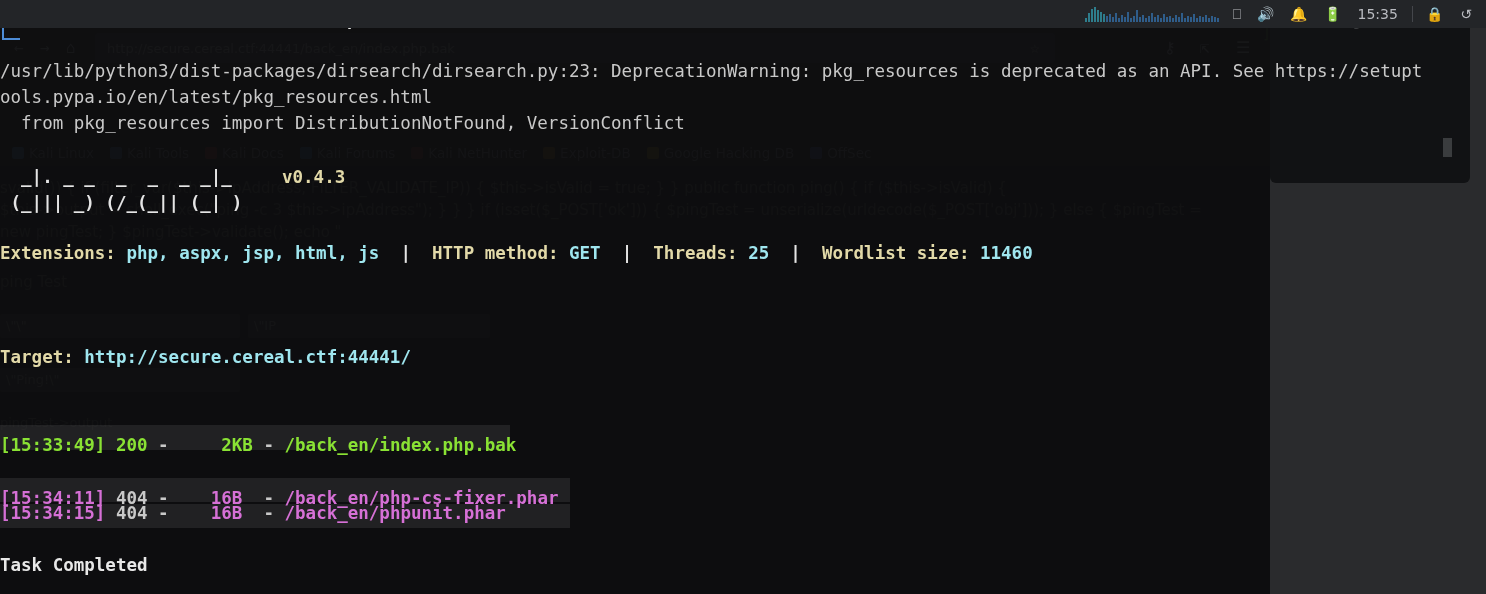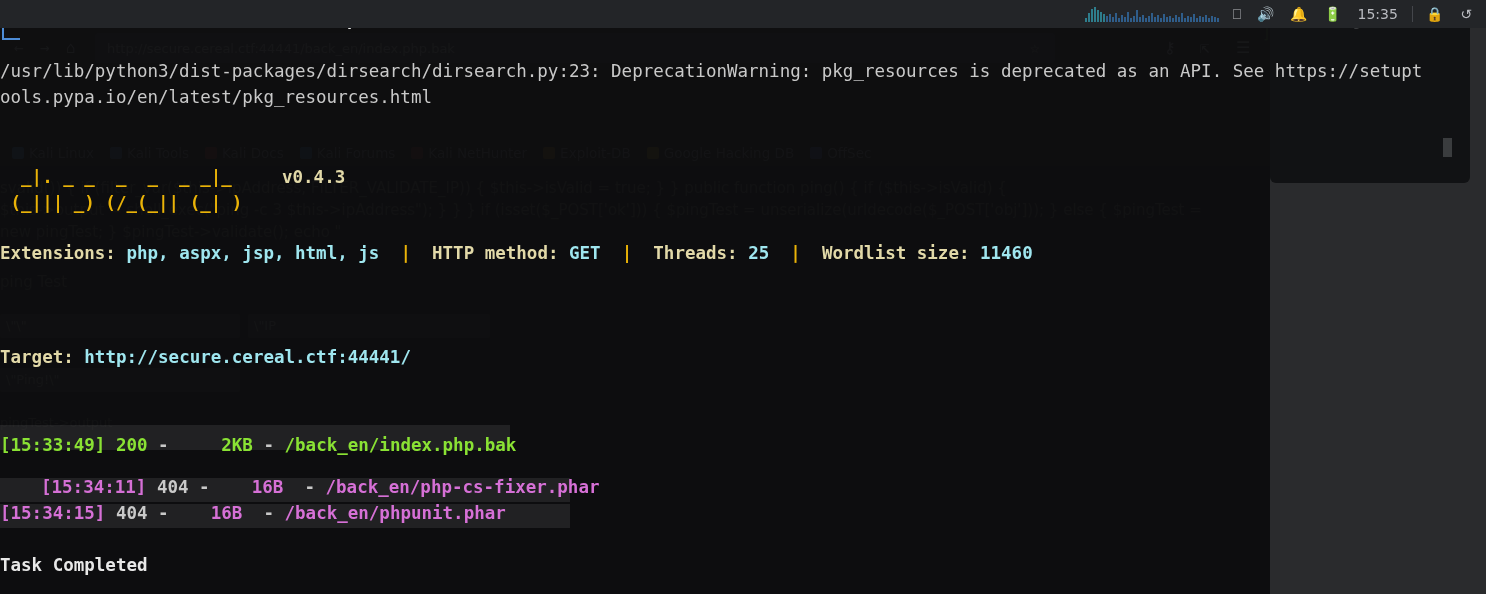--- a/index.html
+++ b/index.html
@@ -122,21 +122,21 @@
   .tl { position: absolute; left: 0; white-space: pre; }
   .b { font-weight: bold; }
   .c-red { color: #f07178; }
   .c-cyan { color: #7fdbe8; }
   .c-green { color: #8ae234; }
   .c-blue { color: #5c8fd6; }
   .c-tan { color: #e2d9a8; }
   .c-white { color: #e8e8e8; }
   .c-grey { color: #c9c9c9; }
   .c-magenta { color: #d670d6; }
-  .c-violet { color: #eab308; }
+  .c-violet { color: #e5e5e5; }
   .c-lcyan { color: #9fe6ef; }
 
   
   .prompt-box {
     position: absolute; left: 2px; top: 10px; width: 18px; height: 30px;
     border-left: 2px solid #4d8cd6; border-top: 2px solid #4d8cd6; border-bottom: 2px solid #4d8cd6;
   }
   
   .sel { position: absolute; background: rgba(255,255,255,0.085); }
 </style>
@@ -302,41 +302,42 @@
     <div class="term-body">
 
       
       <div class="tl" style="top:6px; left:24px;"><span class="b c-blue">(</span><span class="b c-red">root</span><span class="b c-red">Ⓜ</span><span class="b c-red">kali</span><span class="b c-blue">)</span><span class="b c-blue">-</span><span class="b c-white">[/home/kali/Desktop]</span></div>
 
       
 
       
       <div class="tl c-grey" style="top:58px;">/usr/lib/python3/dist-packages/dirsearch/dirsearch.py:23: DeprecationWarning: pkg_resources is deprecated as an API. See https://setupt</div>
       <div class="tl c-grey" style="top:84px;">ools.pypa.io/en/latest/pkg_resources.html</div>
+      <div class="tl c-grey" style="top:110px;">  from pkg_resources import DistributionNotFound, VersionConflict</div>
 
       
       <div class="tl b c-violet" style="top:164px;">  _|. _ _  _  _  _ _|_    </div>
       <div class="tl b c-violet" style="top:190px;"> (_||| _) (/_(_|| (_| )   </div>
       <div class="tl b c-tan" style="top:164px; left:282px;">v0.4.3</div>
 
       
       <div class="tl" style="top:240px;"><span class="b c-tan">Extensions:</span><span> </span><span class="b c-lcyan">php, aspx, jsp, html, js</span><span>  </span><span class="b c-violet">|</span><span>  </span><span class="b c-tan">HTTP method:</span><span> </span><span class="b c-lcyan">GET</span><span>  </span><span class="b c-violet">|</span><span>  </span><span class="b c-tan">Threads:</span><span> </span><span class="b c-lcyan">25</span><span>  </span><span class="b c-violet">|</span><span>  </span><span class="b c-tan">Wordlist size:</span><span> </span><span class="b c-lcyan">11460</span></div>
 
       
 
       
       <div class="tl" style="top:344px;"><span class="b c-tan">Target:</span><span> </span><span class="b c-lcyan">http://secure.cereal.ctf:44441/</span></div>
 
       
 
       
 
       <div class="tl b" style="top:432px;"><span class="c-green">[15:33:49]</span><span> </span><span class="c-green">200</span><span> </span><span class="c-grey">-</span><span>     </span><span class="c-green">2KB</span><span> </span><span class="c-grey">-</span><span> </span><span class="c-green">/back_en/index.php.bak</span></div>
 
-      <div class="tl b" style="top:474px;margin-left:41px;"><span class="c-magenta">[15:34:11]</span><span> </span><span class="c-grey">404</span><span> </span><span class="c-grey">-</span><span>    </span><span class="c-magenta">16B</span><span>  </span><span class="c-grey">-</span><span> </span><span class="c-magenta">/back_en/php-cs-fixer.phar</span></div>
+      <div class="tl b" style="top:485px;"><span class="c-magenta">[15:34:11]</span><span> </span><span class="c-grey">404</span><span> </span><span class="c-grey">-</span><span>    </span><span class="c-magenta">16B</span><span>  </span><span class="c-grey">-</span><span> </span><span class="c-magenta">/back_en/php-cs-fixer.phar</span></div>
 
       <div class="tl b" style="top:500px;"><span class="c-magenta">[15:34:15]</span><span> </span><span class="c-grey">404</span><span> </span><span class="c-grey">-</span><span>    </span><span class="c-magenta">16B</span><span>  </span><span class="c-grey">-</span><span> </span><span class="c-magenta">/back_en/phpunit.phar</span></div>
 
       
       <div class="tl b c-white" style="top:552px;">Task Completed</div>
 
     </div>
   </div>
 
 </div>

